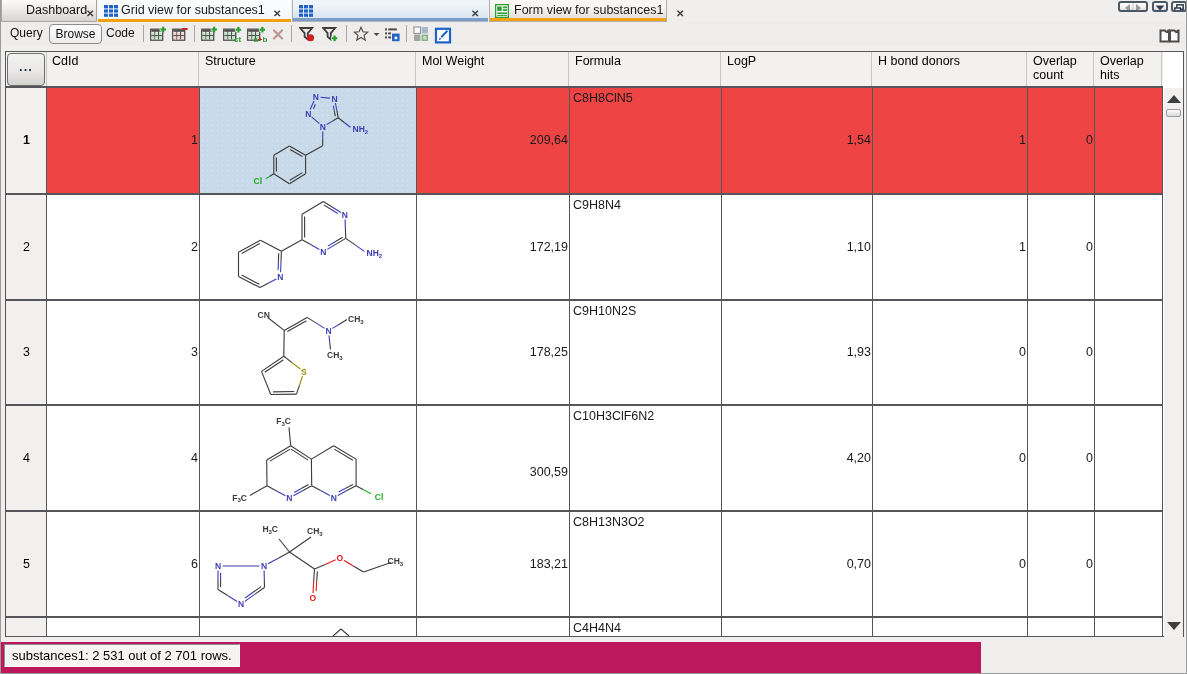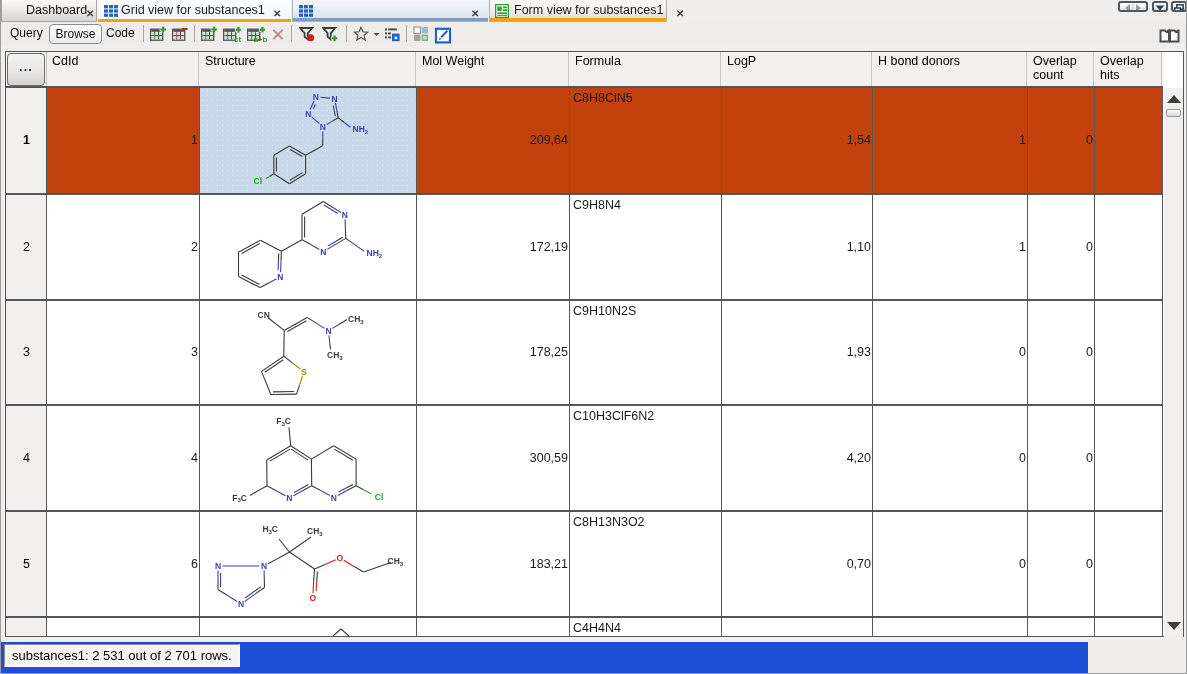--- a/index.html
+++ b/index.html
@@ -26,28 +26,28 @@
 .ticon{position:absolute;top:4px;width:16px;height:16px}
 #browsebtn{position:absolute;left:47px;top:2px;font-size:12px;width:53px;height:20px;border:1px solid #8c8c8c;border-radius:4px;background:linear-gradient(#fdfdfd,#ececec);text-align:center;line-height:18px;color:#111}
 
 #grid{position:absolute;left:4px;top:51px;width:1179px;height:586px;border:1px solid #55565a;background:#fff}
 .hcell{position:absolute;top:0;height:35px;background:#f2f1ef;border-right:1px solid #c8c6c3;padding:2px 0 0 5px;color:#000}
 .gut{position:absolute;left:0;width:41px;background:#f1f0ee;border-right:1px solid #55565a;text-align:center;color:#000}
 .hline{position:absolute;left:0;width:1157px;height:2px;background:#55565a}
 .vline{position:absolute;top:36px;width:1px;background:#55565a}
 .cell{position:absolute;overflow:hidden}
 .num{text-align:right;padding-right:1px}
-.sel{background:#c2410c}
+.sel{background:#ef4444}
 .selst{background-color:#c8d9e9;background-image:radial-gradient(rgba(246,253,253,0.42) 0.6px,rgba(0,0,0,0) 0.9px);background-size:5px 5px}
 
 #sbar{position:absolute;left:1158px;top:36px;width:20px;height:549px;background:#f1f0ef;border-right:1px solid #55565a}
 #sthumb{position:absolute;left:2px;top:21px;width:15px;height:8px;background:linear-gradient(#fdfdfd,#d8d8d8);border:1px solid #9a9a9a;border-radius:2px}
 .sarr{position:absolute;left:3px;width:0;height:0;border-left:7px solid transparent;border-right:7px solid transparent}
 
-#status{position:absolute;left:0;top:642px;width:1087px;height:31px;background:#1d4ed8}
+#status{position:absolute;left:0;top:642px;width:980px;height:31px;background:#be185d}
 #stbox{position:absolute;left:3px;top:2px;width:236px;height:23px;background:#f5f4f2;border-top:1px solid #8f8f8f;border-left:1px solid #8f8f8f;border-bottom:1px solid #fff;border-right:1px solid #fff;line-height:21px;padding-left:7px;color:#000;font-size:13px}
 </style></head>
 <body>
 <div id="tabbar">
  <div class="tab" id="tab1"><span class="lbl">Dashboard</span><span class="tclose" style="left:84px">✕</span></div>
  <div class="tab" id="tab2"><svg class="gicon" style="left:6px" viewBox="0 0 14 14">
         <g fill="#1f63c9">
           <rect x="0" y="1" width="4" height="3.4"></rect>
           <rect x="5" y="1" width="4" height="3.4"></rect>
           <rect x="10" y="1" width="4" height="3.4"></rect>
@@ -405,21 +405,21 @@
         <line x1="156.1" y1="79.7" x2="163.5" y2="83.7" stroke="#3a3a3a" stroke-width="1.1"></line>
         <line x1="163.5" y1="83.7" x2="171.0" y2="87.8" stroke="#22ab22" stroke-width="1.1"></line>
         <line x1="90.7" y1="39.7" x2="89.0" y2="21.4" stroke="#3a3a3a" stroke-width="1.1"></line>
         <line x1="67.0" y1="79.7" x2="49.9" y2="89.4" stroke="#3a3a3a" stroke-width="1.1"></line>
         <text x="89.4" y="95.2" text-anchor="middle" font-size="8.5" font-weight="bold" letter-spacing="0"><tspan fill="#3c3cb4">N</tspan></text>
         <text x="133.7" y="94.8" text-anchor="middle" font-size="8.5" font-weight="bold" letter-spacing="0"><tspan fill="#3c3cb4">N</tspan></text>
         <text x="174.8" y="94.3" text-anchor="start" font-size="8.5" font-weight="bold" letter-spacing="0"><tspan fill="#22ab22">Cl</tspan></text>
         <text x="91.0" y="18.2" text-anchor="end" font-size="8.5" font-weight="bold" letter-spacing="0"><tspan fill="#3a3a3a">F</tspan><tspan fill="#3a3a3a" font-size="6" dy="1.8">3</tspan><tspan fill="#3a3a3a" dy="-1.8">C</tspan></text>
         <text x="47.0" y="94.6" text-anchor="end" font-size="8.5" font-weight="bold" letter-spacing="0"><tspan fill="#3a3a3a">F</tspan><tspan fill="#3a3a3a" font-size="6" dy="1.8">3</tspan><tspan fill="#3a3a3a" dy="-1.8">C</tspan></text>
       </svg></div>
-<div class="cell num" style="left:411px;top:354px;width:152px;height:120px;line-height:104px">300,59</div>
+<div class="cell num" style="left:411px;top:368px;width:152px;height:120px;line-height:104px">300,59</div>
 <div class="cell" style="left:564px;top:354px;width:151px;height:104px;padding:3px 0 0 3px">C10H3ClF6N2</div>
 <div class="cell num" style="left:716px;top:354px;width:150px;height:104px;line-height:104px">4,20</div>
 <div class="cell num" style="left:867px;top:354px;width:154px;height:104px;line-height:104px">0</div>
 <div class="cell num" style="left:1022px;top:354px;width:66px;height:104px;line-height:104px">0</div>
 <div class="cell" style="left:1089px;top:354px;width:67px;height:104px"></div>
 <div class="gut" style="top:460px;height:104px;line-height:104px;border-right:none">5</div>
 <div class="cell num" style="left:41px;top:460px;width:152px;height:104px;line-height:104px">6</div>
 <div class="cell" style="left:194px;top:460px;width:216px;height:104px"><svg width="216" height="104" viewBox="0 0 216 104" font-family="'Liberation Sans',sans-serif">
         <line x1="22.6" y1="54.0" x2="59.4" y2="54.0" stroke="#3c3cb4" stroke-width="1.1"></line>
         <line x1="18.0" y1="58.6" x2="18.0" y2="68.0" stroke="#3c3cb4" stroke-width="1.1"></line>

